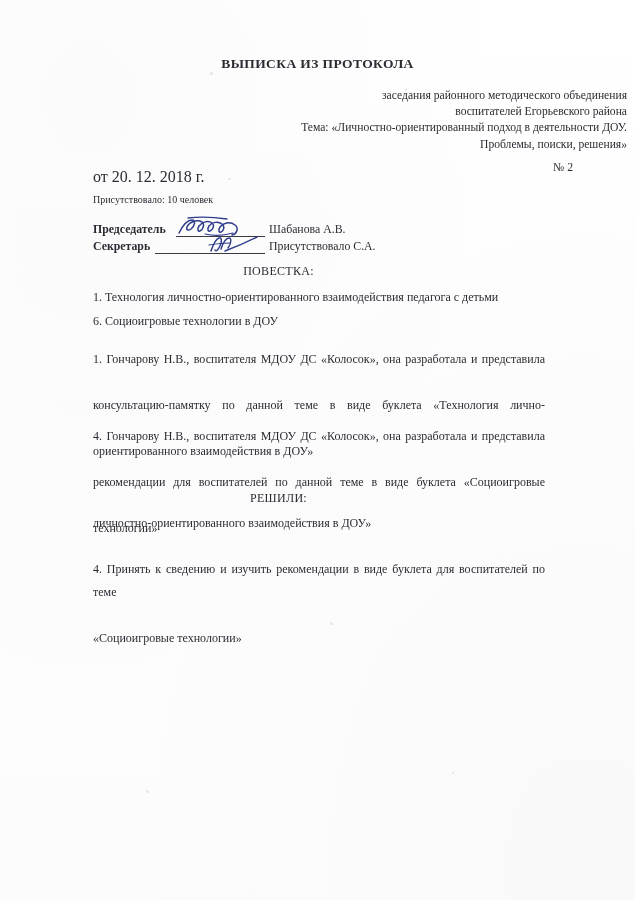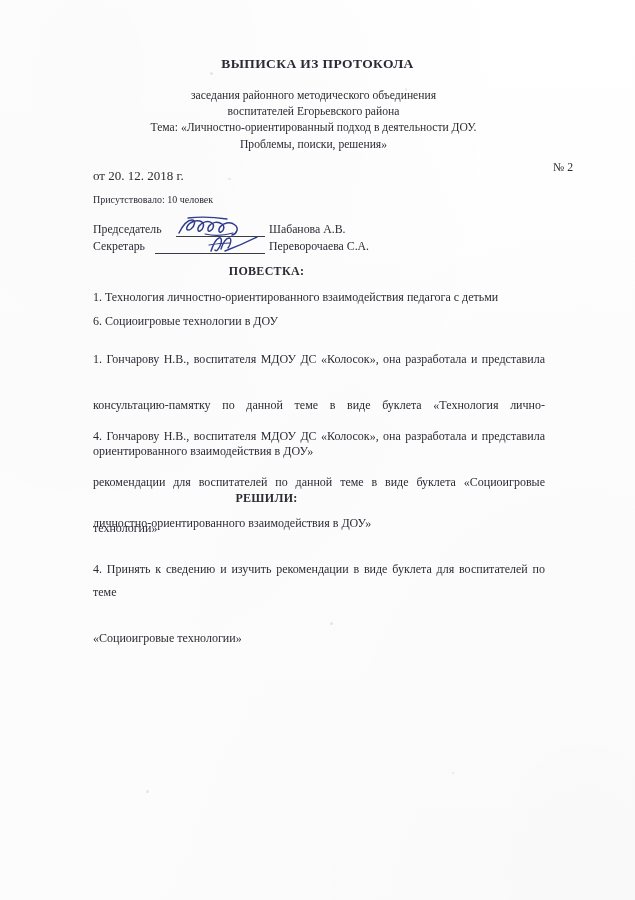--- a/index.html
+++ b/index.html
@@ -44,31 +44,31 @@
     font-size: 13.5px;
     font-weight: bold;
     letter-spacing: 0.4px;
   }
 
   .subtitle-block {
     position: absolute;
     left: 0;
     top: 88px;
     width: 627px;
-    text-align: center;
+    text-align: right;
     font-size: 11.6px;
     line-height: 16.2px;
   }
   .subtitle-line { display: block; }
 
   .date-line {
     position: absolute;
     left: 93px;
     top: 168px;
-    font-size: 13px;
+    font-size: 16px;
   }
   .doc-number {
     position: absolute;
     left: 553px;
     top: 160px;
     font-size: 11.8px;
   }
   .attendance {
     position: absolute;
     left: 93px;
@@ -87,20 +87,21 @@
   .sig-row {
     position: relative;
     height: 17px;
     white-space: nowrap;
   }
   .sig-role {
     display: inline-block;
     position: absolute;
     left: 0;
     top: 0;
+    font-weight: bold;
   }
   .sig-rule {
     position: absolute;
     top: 14px;
     height: 0;
     border-bottom: 1px solid #3b3b45;
   }
   .sig-rule.r1 { left: 83px; width: 89px; }
   .sig-rule.r2 { left: 62px; width: 110px; }
   .sig-name {
@@ -111,25 +112,25 @@
   .sig-ink {
     position: absolute;
     pointer-events: none;
   }
   .sig-ink.ink1 { left: 82px; top: -6px; }
   .sig-ink.ink2 { left: 110px; top: -4px; }
 
   
   .section-head {
     position: absolute;
-    left: 0;
+    left: 12px;
     width: 533px;
     text-align: center;
     font-size: 12px;
-    font-weight: bold;
+    font-weight: normal;
     letter-spacing: 0.3px;
   }
   .h-povestka { top: 264px; }
   .h-slushali { top: 336px; }
   .h-reshili  { top: 491px; }
 
   
   .para {
     position: absolute;
     left: 93px;
@@ -212,21 +213,21 @@
         <span class="sig-role">Секретарь</span>
         <span class="sig-rule r2"></span>
         <span class="sig-ink ink2">
           <svg width="62" height="20" viewBox="0 0 62 20" fill="none" xmlns="http://www.w3.org/2000/svg">
             <path d="M8 16 C10 10, 13 4, 16 3 C19 2, 19 7, 17 11 C15 15, 13 17, 12 15" stroke="#2f3c8c" stroke-width="1.5" stroke-linecap="round"></path>
             <path d="M18 14 C20 8, 23 3, 26 3 C29 3, 28 9, 25 13" stroke="#2f3c8c" stroke-width="1.4" stroke-linecap="round"></path>
             <path d="M6 10 C12 9, 20 8, 27 8" stroke="#2f3c8c" stroke-width="1.2" stroke-linecap="round"></path>
             <path d="M22 16 C30 13, 42 8, 54 2" stroke="#2f3c8c" stroke-width="1.4" stroke-linecap="round"></path>
           </svg>
         </span>
-        <span class="sig-name">Переворочаева С.А.</span>
+        <span class="sig-name">Присутствовало С.А.</span>
       </div>
 
     </div>
 
     <div class="section-head h-povestka">ПОВЕСТКА:</div>
 
     <div class="para p-agenda1">1. Технология личностно-ориентированного взаимодействия педагога с детьми</div>
     <div class="para p-agenda2">6. Социоигровые технологии в ДОУ</div>
 
 

